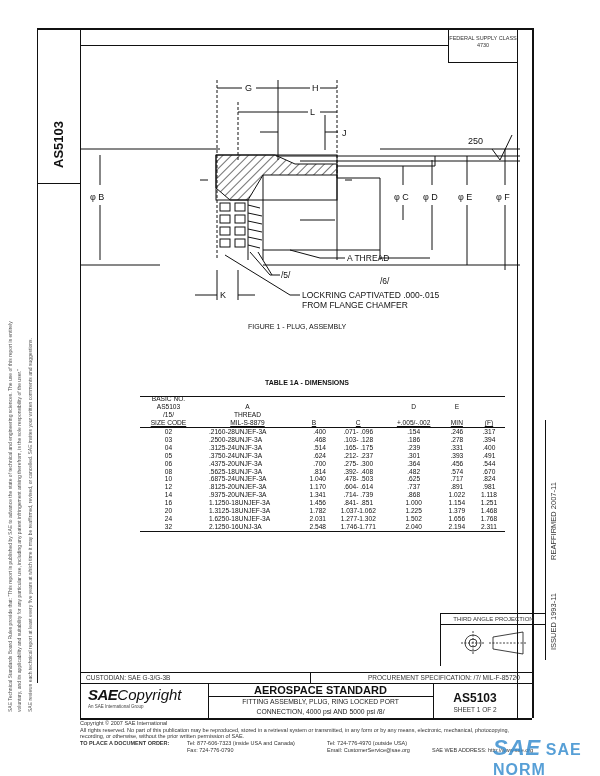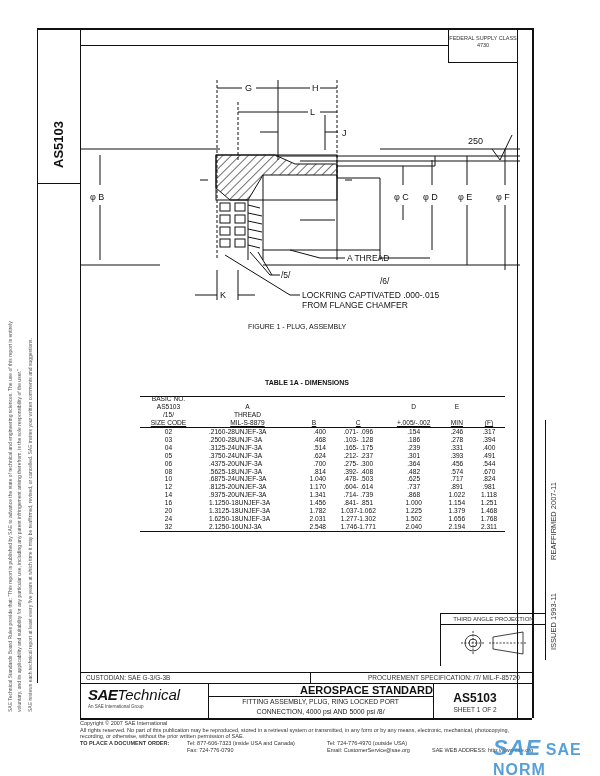--- a/index.html
+++ b/index.html
@@ -360,25 +360,25 @@
 <div class="line" style="left:310px;top:672px;width:1px;height:11px;"></div>
 <div class="line" style="left:208px;top:683px;width:1px;height:35px;"></div>
 <div class="line" style="left:433px;top:683px;width:1px;height:35px;"></div>
 <div class="line" style="left:517px;top:683px;width:1px;height:35px;"></div>
 <div class="line" style="left:208px;top:696px;width:225px;height:1px;"></div>
 
 <div class="abs custodian" style="left:86px;top:674px;">CUSTODIAN: SAE G-3/G-3B</div>
 <div class="abs proc" style="left:368px;top:674px;">PROCUREMENT SPECIFICATION: /7/ MIL-F-85720</div>
 
 <div class="abs" style="left:88px;top:686px;">
-  <span class="logo-sae">SAE</span><span class="logo-aero">Technical</span>
+  <span class="logo-sae">SAE</span><span class="logo-aero">Copyright</span>
   <div class="logo-sub">An SAE International Group</div>
 </div>
 
-<div class="abs aero-std" style="left:208px;top:684px;width:225px;padding-left:46px;">AEROSPACE STANDARD</div>
+<div class="abs aero-std" style="left:208px;top:684px;width:225px;">AEROSPACE STANDARD</div>
 <div class="abs doc-title" style="left:208px;top:697px;width:225px;">
   <div>FITTING ASSEMBLY, PLUG, RING LOCKED PORT</div>
   <div>CONNECTION, 4000 psi AND 5000 psi /8/</div>
 </div>
 <div class="abs doc-no" style="left:433px;top:691px;width:84px;">AS5103</div>
 <div class="abs sheet" style="left:433px;top:706px;width:84px;">SHEET 1 OF 2</div>
 
 <div class="abs footer" style="left:80px;top:720px;">
   <div>Copyright © 2007 SAE International</div>
   <div>All rights reserved. No part of this publication may be reproduced, stored in a retrieval system or transmitted, in any form or by any means, electronic, mechanical, photocopying,</div>

